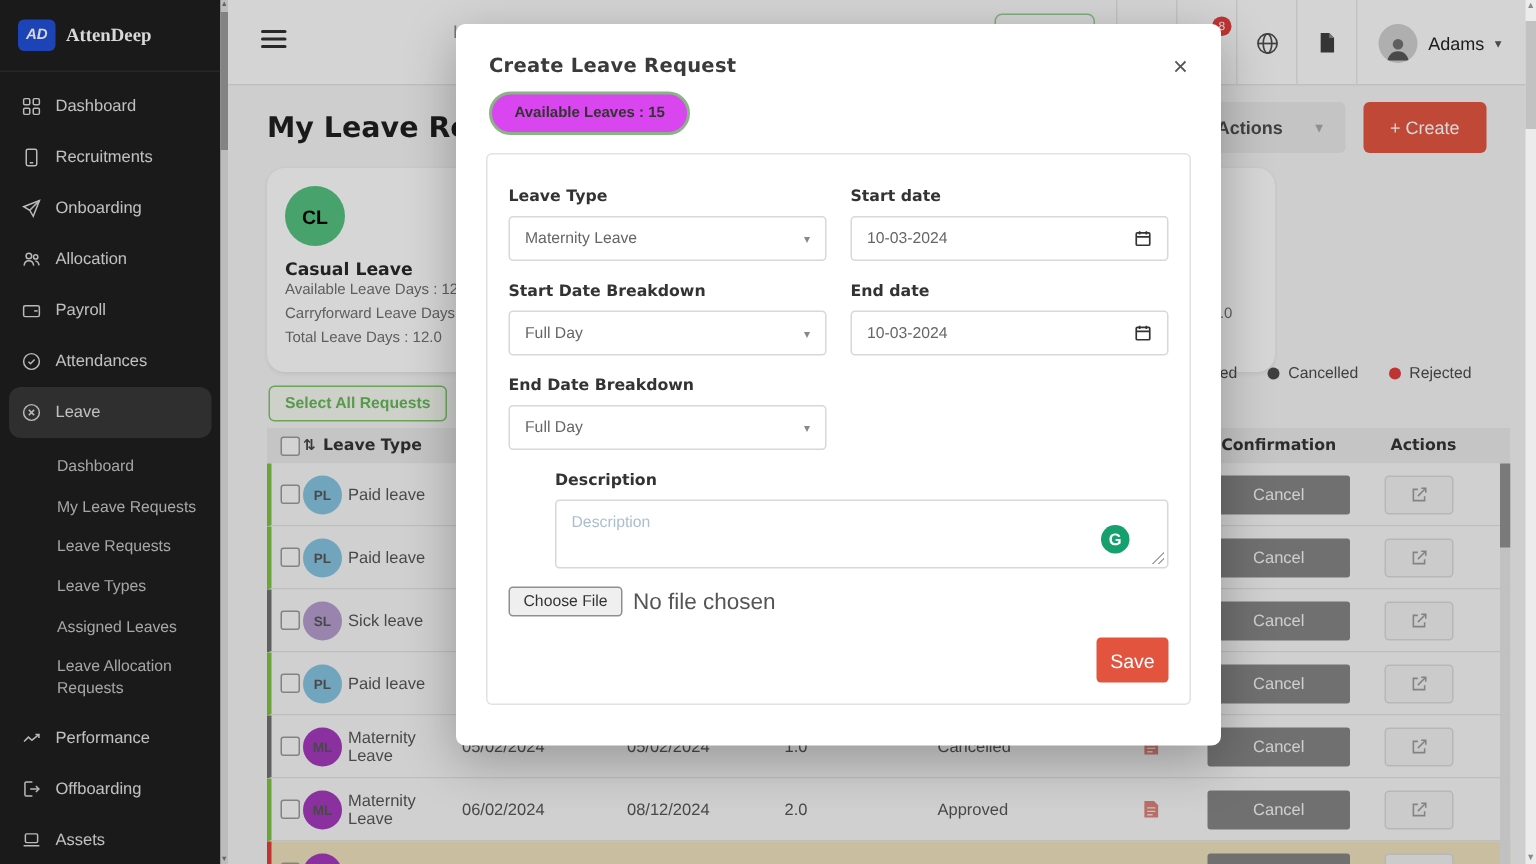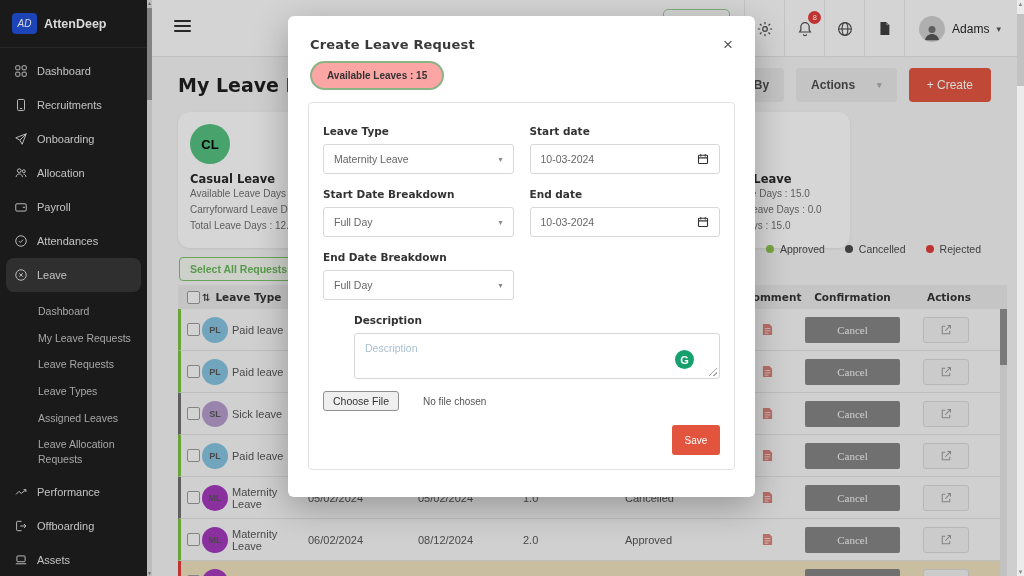--- a/index.html
+++ b/index.html
@@ -3,23 +3,23 @@
 <meta charset="utf-8">
 <style>
   * { margin:0; padding:0; box-sizing:border-box; }
   html,body { width:1024px; height:576px; overflow:hidden; background:#f3f3f3;
     font-family:"Liberation Sans", sans-serif; }
   #app { position:relative; width:1024px; height:576px; overflow:hidden; background:#f3f3f3; }
 
   
   .sidebar { position:absolute; left:0; top:0; width:147px; height:576px; background:#1d1d1d; z-index:1; }
   .side-logo { display:flex; align-items:center; gap:7px; padding:13px 12px; border-bottom:1px solid #2d2d2d; }
-  .logo-badge { width:25px; height:21px; border-radius:4px; color:#fff; font-weight:normal; font-style:italic;
+  .logo-badge { width:25px; height:21px; border-radius:4px; color:#fff; font-weight:bold; font-style:italic;
     font-size:10px; display:flex; align-items:center; justify-content:center; }
-  .logo-text { color:#fff; font-family:Liberation Sans, sans-serif; font-weight:bold; font-size:12.5px; }
+  .logo-text { color:#fff; font-family:Liberation Serif, serif; font-weight:bold; font-size:12.5px; }
   .side-nav { padding:6px 0; }
   .nav-item { display:flex; align-items:center; gap:9px; padding:10px 14px; font-size:11px; color:#e3e3e3; cursor:pointer; }
   .nav-item svg { flex:0 0 auto; }
   .nav-item.active { background:#363636; margin:0 6px; padding:10px 8px; border-radius:8px; }
   .nav-sub { padding:6px 0 2px 0; }
   .sub-item { padding:6px 14px 6px 38px; font-size:10.5px; color:#c4c4c4; line-height:1.4; cursor:pointer; }
   .side-scroll { position:absolute; left:147px; top:0; width:5px; height:576px; background:#dedede; z-index:1; }
   .side-scroll .thumb { position:absolute; top:8px; left:0; width:5px; height:92px; background:#9a9a9a; }
   .side-scroll .arr { position:absolute; left:0; width:5px; font-size:5px; color:#777; text-align:center; line-height:6px; }
 
@@ -69,64 +69,64 @@
     font-size:10.5px; color:#333; }
   .t-row { height:42px; background:#f6f6f6; border-bottom:1px solid #e1e1e1; font-size:11px; color:#555; }
   .t-row.hl { background:#eee0bd; }
   .th-lt { grid-column:2/4; display:flex; align-items:center; gap:5px; }
   .sort-g { font-size:10px; color:#444; }
   .chk { width:13px; height:13px; border:1.5px solid #9a9a9a; border-radius:2px; background:#fafafa; margin-left:6px; cursor:pointer; }
   .row-avatar { width:26px; height:26px; border-radius:50%; display:flex; align-items:center; justify-content:center;
     font-size:9px; font-weight:bold; }
   .cell-c { text-align:center; }
   .cancel-btn { width:95px; height:26px; background:#848484; border-radius:2px; color:#f3f3f3; font-size:11px;
-    display:flex; align-items:center; justify-content:center; margin:0 auto; cursor:pointer;font-family:Liberation Serif, serif; }
+    display:flex; align-items:center; justify-content:center; margin:0 auto; cursor:pointer; }
   .act-btn { width:46px; height:26px; border:1px solid #d8d8d8; border-radius:3px; background:#f0f0f0;
     display:flex; align-items:center; justify-content:center; margin-left:8px; cursor:pointer; }
   .cmt { display:flex; justify-content:center; cursor:pointer; }
   .tbl-scroll { position:absolute; right:0; top:24px; bottom:0; width:7px; background:#e4e4e4; }
   .tbl-scroll .thumb { width:7px; height:56px; background:#8f8f8f; }
 
   .page-scroll { position:absolute; right:0; top:0; width:7px; height:576px; background:#ececec; z-index:65; }
   .page-scroll .thumb { position:absolute; top:14px; width:7px; height:72px; background:#c2c2c2; }
   .page-scroll .arr { position:absolute; width:7px; text-align:center; font-size:6px; color:#8a8a8a; }
 
   .dim { position:absolute; inset:0; background:rgba(15,15,15,0.16); z-index:40; }
 
   
-  .modal { position:absolute; left:288px; top:16px; width:467px; height:481px; background:#fff; border-radius:6px;
+  .modal { position:absolute; left:304px; top:16px; width:510px; height:481px; background:#fff; border-radius:6px;
     box-shadow:0 10px 35px rgba(0,0,0,0.28); z-index:60; }
   .m-head { display:flex; align-items:center; padding:20px 22px 6px; }
   .m-title { font-family:"DejaVu Sans", sans-serif; font-weight:bold; font-size:13px; color:#3a3a3a; letter-spacing:.2px; }
   .m-close { margin-left:auto; font-size:17px; color:#555; line-height:1; cursor:pointer; }
   .m-pill { display:inline-block; margin:2px 0 12px 22px; padding:7px 15px; border:2px solid #8ab386;
-    background:#fca5a5; border-radius:16px; font-size:10px; font-weight:bold; color:#333; }
+    background:#d946ef; border-radius:16px; font-size:10px; font-weight:bold; color:#333; }
   .m-box { margin:0 20px; border:1px solid #e2e2e2; border-radius:4px; padding:22px 14px 14px; }
   .f-grid { display:grid; grid-template-columns:1fr 1fr; column-gap:16px; }
   .field { margin-bottom:14px; }
   .f-label { display:block; font-family:"DejaVu Sans", sans-serif; font-weight:bold; font-size:10.5px; color:#333; margin-bottom:7px; }
   .f-ctl { height:30px; border:1px solid #d8d8d8; border-radius:3px; display:flex; align-items:center;
     justify-content:space-between; padding:0 10px; font-size:10.5px; color:#666; background:#fff; cursor:pointer; }
   .f-caret { font-size:8px; color:#888; }
   .ta-wrap { position:relative; }
   .ta-wrap textarea { width:100%; height:46px; border:1px solid #d8d8d8; border-radius:3px; resize:none;
     padding:8px 10px; font-size:10.5px; color:#555; font-family:inherit; display:block; }
   .ta-wrap textarea::placeholder { color:#a9bfce; }
   .gram { position:absolute; right:26px; bottom:10px; width:19px; height:19px; border-radius:50%;
     color:#fff; font-size:11px; font-weight:bold; display:flex; align-items:center; justify-content:center;
     box-shadow:0 0 0 2px #fff; cursor:pointer; }
   .rsz { position:absolute; right:3px; bottom:3px; width:9px; height:9px;
     background:repeating-linear-gradient(-45deg, transparent 0 2px, #a8a8a8 2px 3px);
     clip-path:polygon(100% 0, 100% 100%, 0 100%); }
   .file-row { display:flex; align-items:center; margin-top:2px; }
   .file-btn { border:1px solid #8f8f8f; background:#efefef; border-radius:3px; font-size:10.5px; color:#333;
     padding:3px 9px; cursor:pointer; }
-  .file-status { margin-left:24px; font-size:10px; color:#555; }
+  .file-status { margin-left:7px; font-size:15px; color:#555; }
   .save-row { display:flex; justify-content:flex-end; margin-top:14px; }
-  .save-btn { width:48px; height:30px; color:#fff; font-size:10px; border-radius:3px;
+  .save-btn { width:48px; height:30px; color:#fff; font-size:13px; border-radius:3px;
     display:flex; align-items:center; justify-content:center; cursor:pointer; }
 </style>
 </head>
 <body>
 
 <div id="app">
 
   <div class="sidebar">
     <div class="side-logo">
       <div class="logo-badge" style="background-color: rgb(31, 79, 216);">AD</div>

